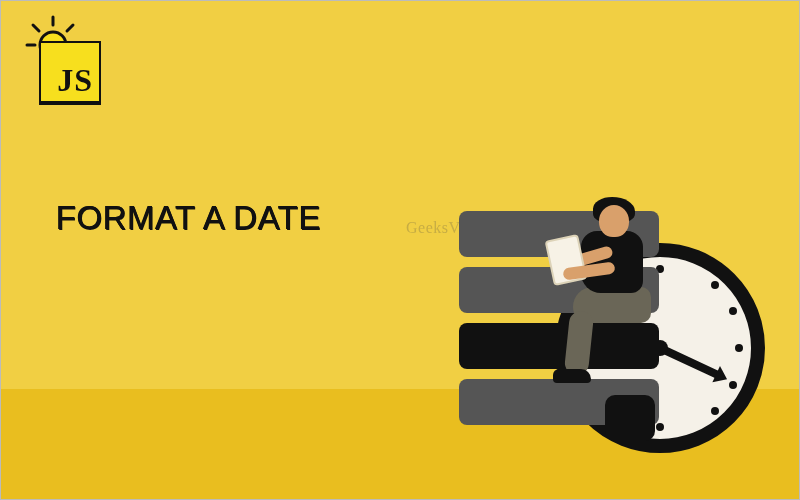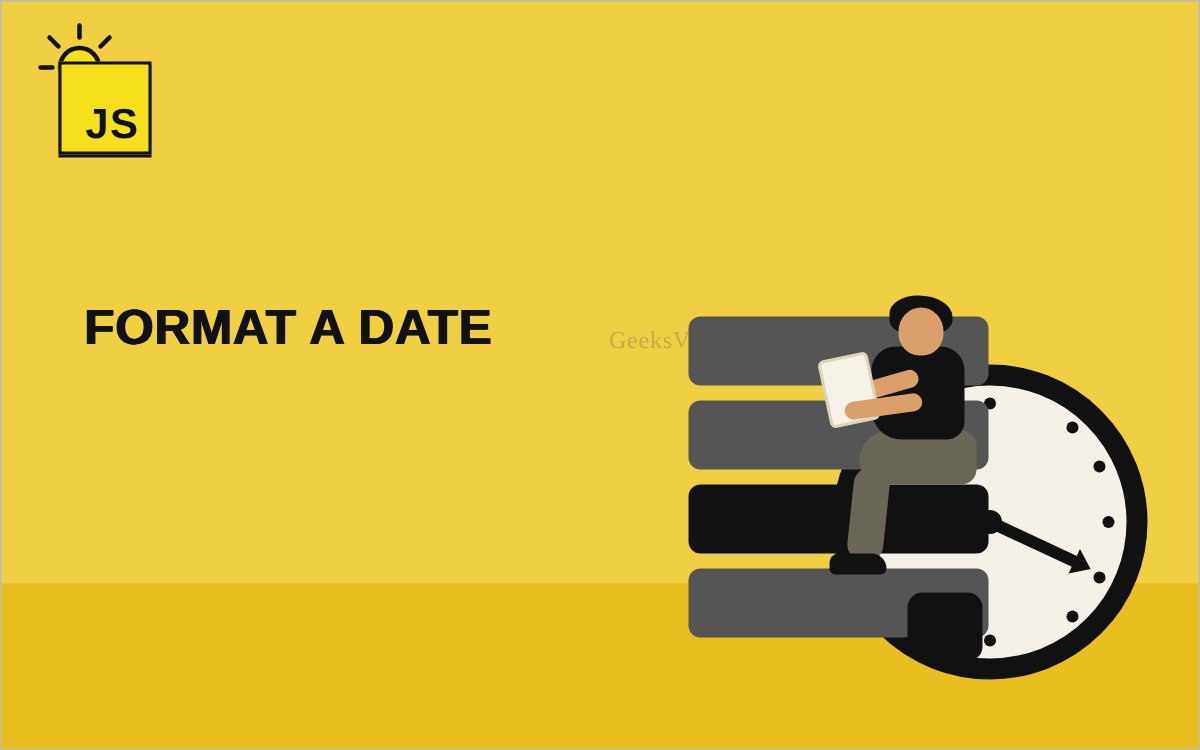--- a/index.html
+++ b/index.html
@@ -15,31 +15,31 @@
   }
   .js-badge {
     position: absolute; top: 40px; left: 38px;
     width: 62px; height: 62px;
     background: #f7df1e;
     border: 2px solid #111;
     box-shadow: 0 2px 0 #111;
   }
   .js-badge span {
     position: absolute; right: 6px; bottom: 2px;
-    font-weight: 900; font-size: 28px; color: #111; letter-spacing: 1px;
-    font-family: Liberation Sans, sans-serif;
+    font-weight: 900; font-size: 32px; color: #111; letter-spacing: 1px;
+    font-family: Liberation Serif, serif;
   }
   .bulb {
     position: absolute; top: 14px; left: 22px;
     width: 60px; height: 60px;
   }
   .headline {
     position: absolute; top: 195px; left: 55px;
     font-family: "Arial Black", Impact, sans-serif;
-    font-weight: 700; color: #111;
+    font-weight: 400; color: #111;
     font-size: 33px; line-height: 1.35;
     text-transform: uppercase;
     letter-spacing: 0.5px;
     text-shadow: 0.6px 0.6px 0 #111, -0.4px 0 0 #111;
   }
   .headline .l1 { display: block; }
   .headline .l2 { display: block; padding-left: 28px; }
   .watermark {
     position: absolute; top: 218px; left: 405px;
     font-size: 16px; color: rgba(120,110,70,0.35);

